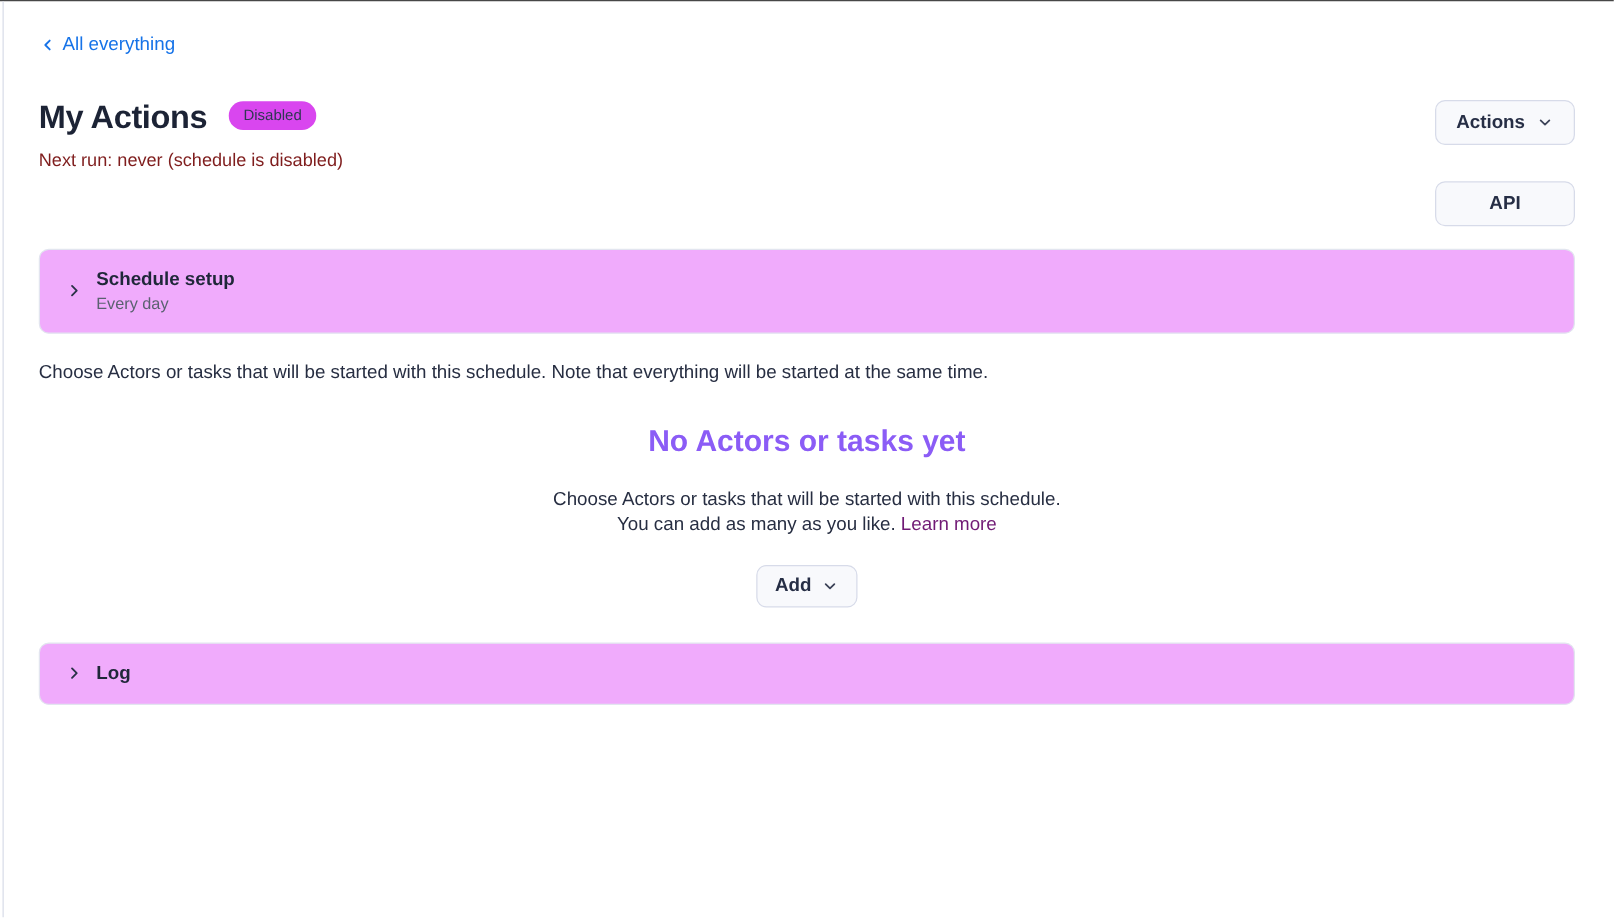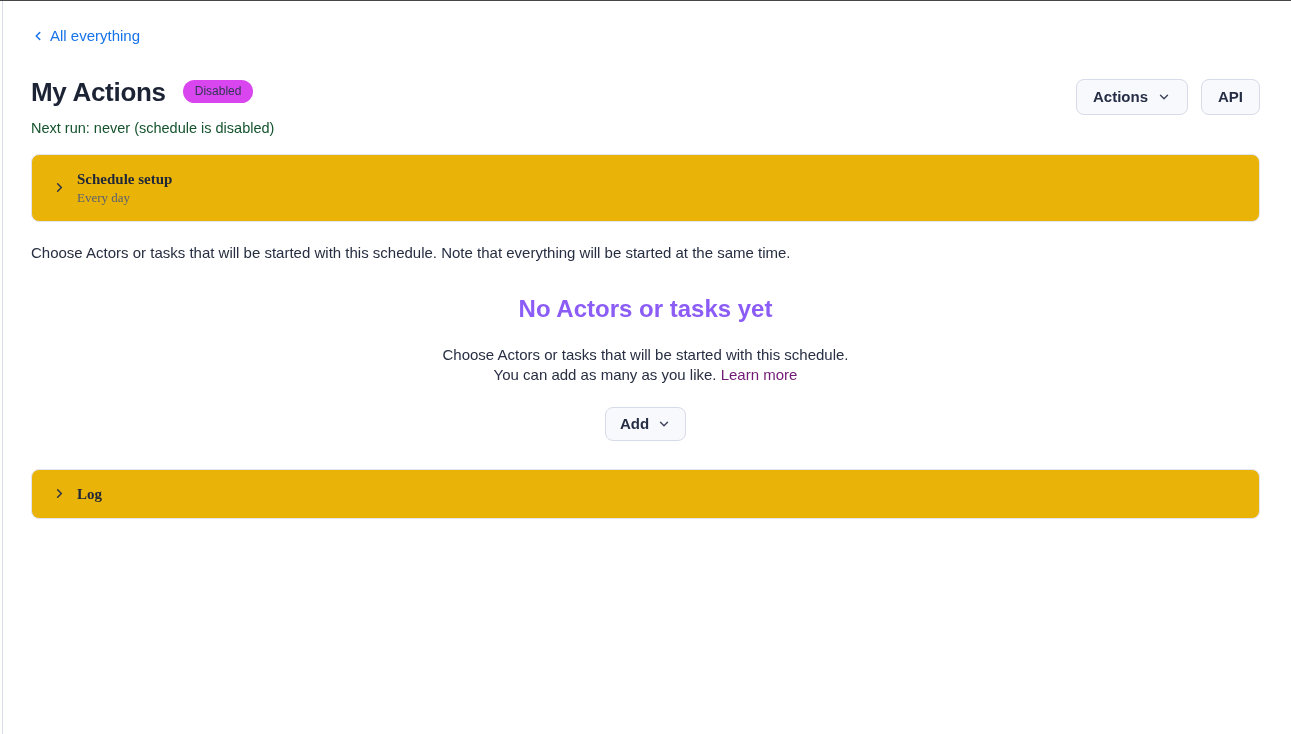--- a/index.html
+++ b/index.html
@@ -56,52 +56,51 @@
     color: #2e3752;
     font-size: 12px;
     line-height: 17px;
     padding: 3px 12px;
     border-radius: 13px;
     white-space: nowrap;
   }
   .next-run {
     margin-top: 13px;
     font-size: 14.5px;
-    color: #14532d;
-  }
-  .header-buttons { display: flex; gap: 13px; margin-top: 2px; }
+    color: #7f1d1d;
+  }
+  .header-buttons { display: flex; gap: 29px; margin-top: 2px; flex-direction: column; }
   .btn {
     display: inline-flex;
     align-items: center;
     justify-content: center;
     gap: 9px;
     background: #f8f9fc;
     border: 1px solid #d7dbe9;
     border-radius: 8px;
     height: 36px;
     padding: 0 16px;
     font-family: "Liberation Sans", sans-serif;
     font-size: 15px;
     font-weight: 600;
     color: #262e45;
     cursor: pointer;
   }
   .btn .chev { color: #3c4358; display: flex; }
 
   
   .panel {
-    background: #eab308;
+    background: #f0abfc;
     border: 1px solid #e2e5ef;
     border-radius: 8px;
     padding: 15px 20px;
     display: flex;
     align-items: center;
     gap: 10px;
     cursor: pointer;
-    font-family: Liberation Serif, serif;
   }
   .panel.schedule-setup { margin-top: 18px; }
   .panel.log-panel { margin-top: 28px; }
   .panel .chev { color: #2a3248; display: flex; flex: none; }
   .panel-title {
     font-size: 15px;
     font-weight: 700;
     color: #1f2739;
     line-height: 18px;
   }

